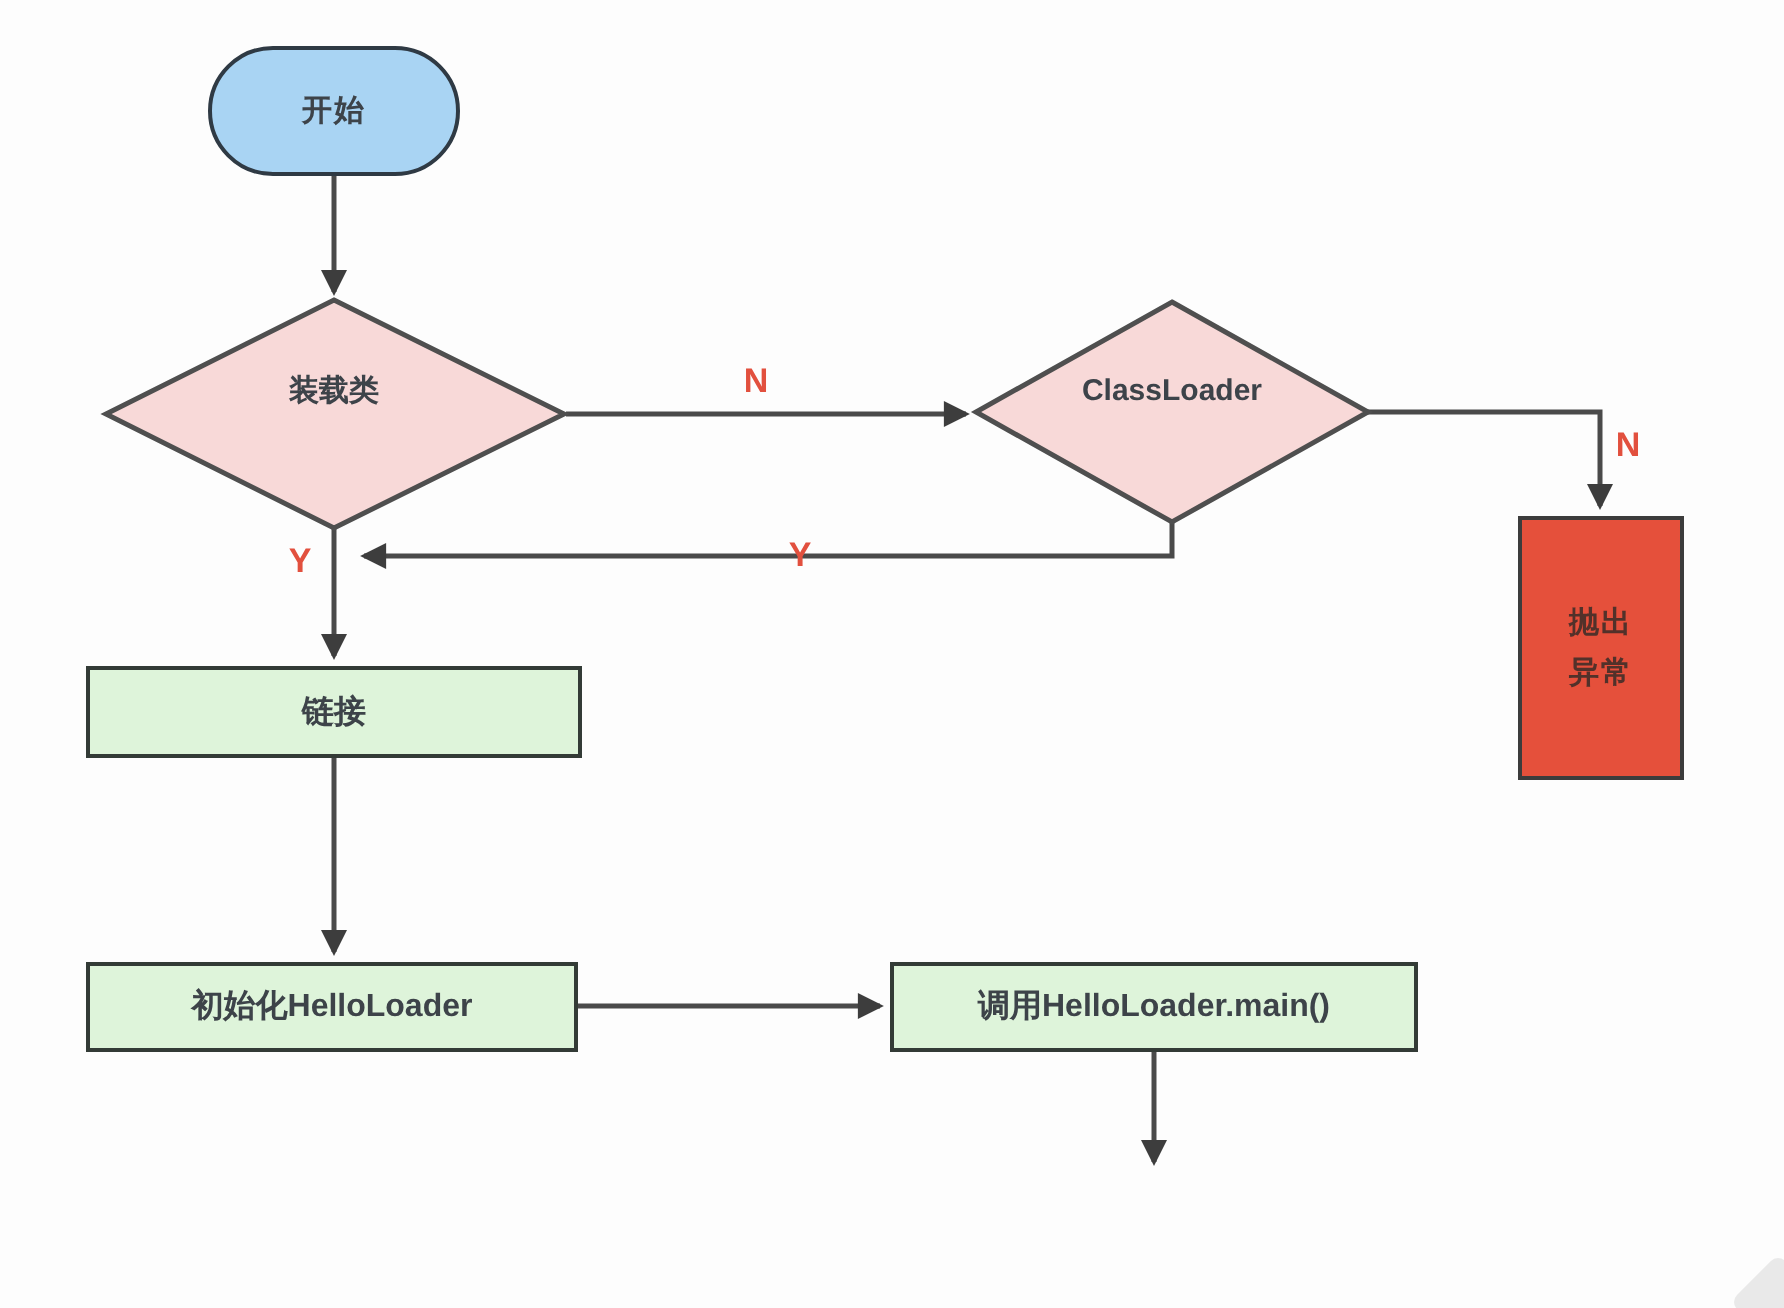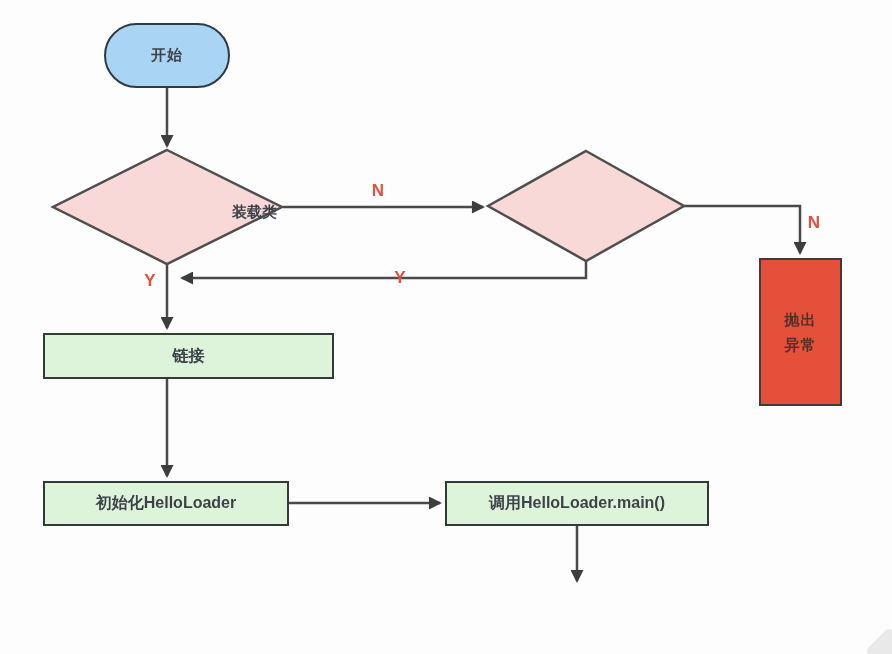--- a/index.html
+++ b/index.html
@@ -24,22 +24,22 @@
     background:var(--process-fill,#def4da);
     border:2px solid var(--process-border,#333b36);
     font-size:16px;
   }
   .exception {
     background:var(--exception-fill,#e5503b);
     border:2px solid var(--exception-border,#3c3c3c);
     font-size:15px; color:#52312a; line-height:1.7; letter-spacing:1px;
   }
   .dlabel {
-    position:absolute; text-align:right; font-weight:bold;
-    font-size:15px; line-height:1.4; color:var(--node-text,#3d4349);margin-top:16px;
+    position:absolute; text-align:center; font-weight:bold;
+    font-size:15px; line-height:1.4; color:var(--node-text,#3d4349);
   }
   .edge-label {
     position:absolute; font-weight:bold; font-size:17px;
     color:var(--edge-label,#e2503e);
     transform:translate(-50%,-50%);
   }
   .corner-artifact {
     position:absolute; right:-14px; bottom:-14px; width:34px; height:34px;
     background:#d8d8d8; transform:rotate(45deg); opacity:.55; border-radius:5px;
   }
@@ -73,28 +73,29 @@
 
   <div class="node terminator" style="left:104px;top:23px;width:126px;height:65px;border-radius:33px;">
     <span>开始</span>
   </div>
 
   <div class="dlabel" style="left:57px;top:185px;width:220px;">
     <div>装载类</div>
   </div>
 
   <div class="dlabel" style="left:476px;top:185px;width:220px;">
+    <div>ClassLoader</div>
   </div>
 
-  <div class="node exception" style="left:759px;top:258px;width:83px;height:148px;">
+  <div class="node exception" style="left:759px;top:258px;width:83px;height:132px;">
     <div>抛出</div>
     <div>异常</div>
   </div>
 
-  <div class="node process" style="left:43px;top:333px;width:291px;height:46px;">
+  <div class="node process" style="left:43px;top:333px;width:248px;height:46px;">
     <span>链接</span>
   </div>
 
   <div class="node process" style="left:43px;top:481px;width:246px;height:45px;">
     <span>初始化HelloLoader</span>
   </div>
 
   <div class="node process" style="left:445px;top:481px;width:264px;height:45px;">
     <span>调用HelloLoader.main()</span>
   </div>

